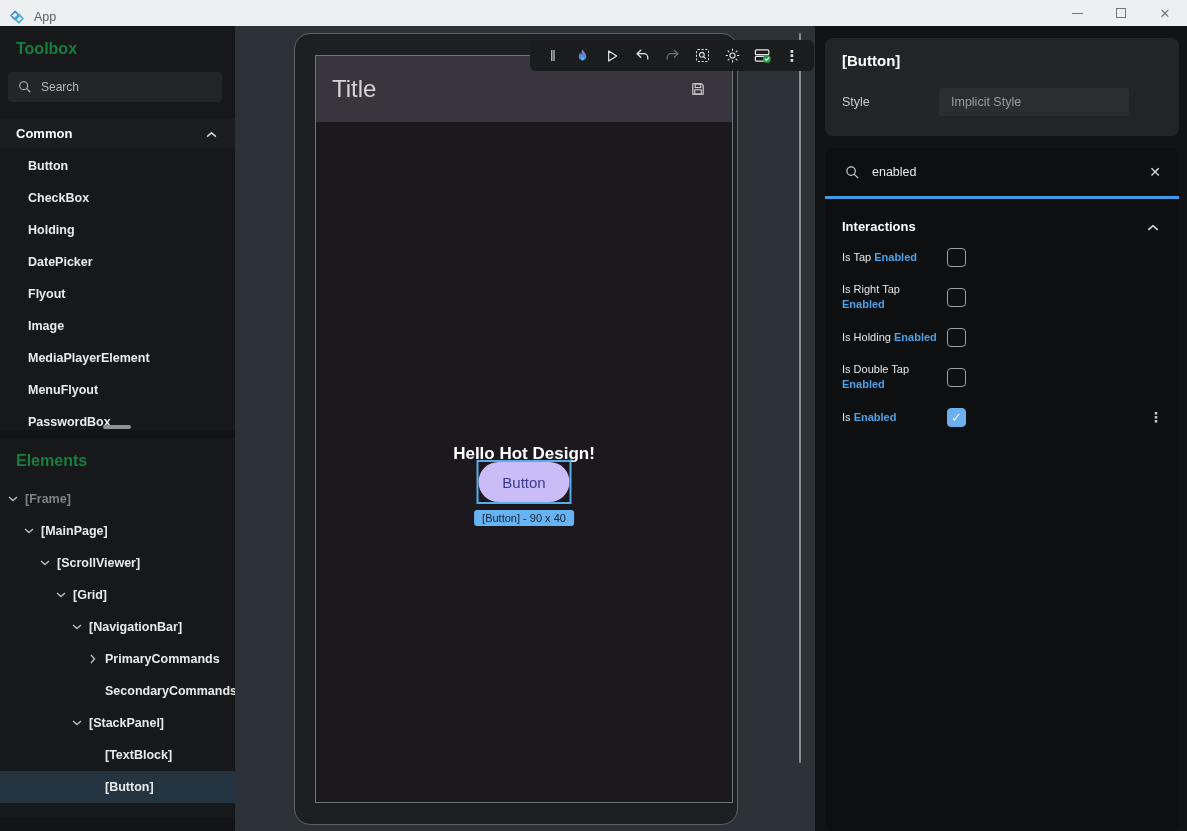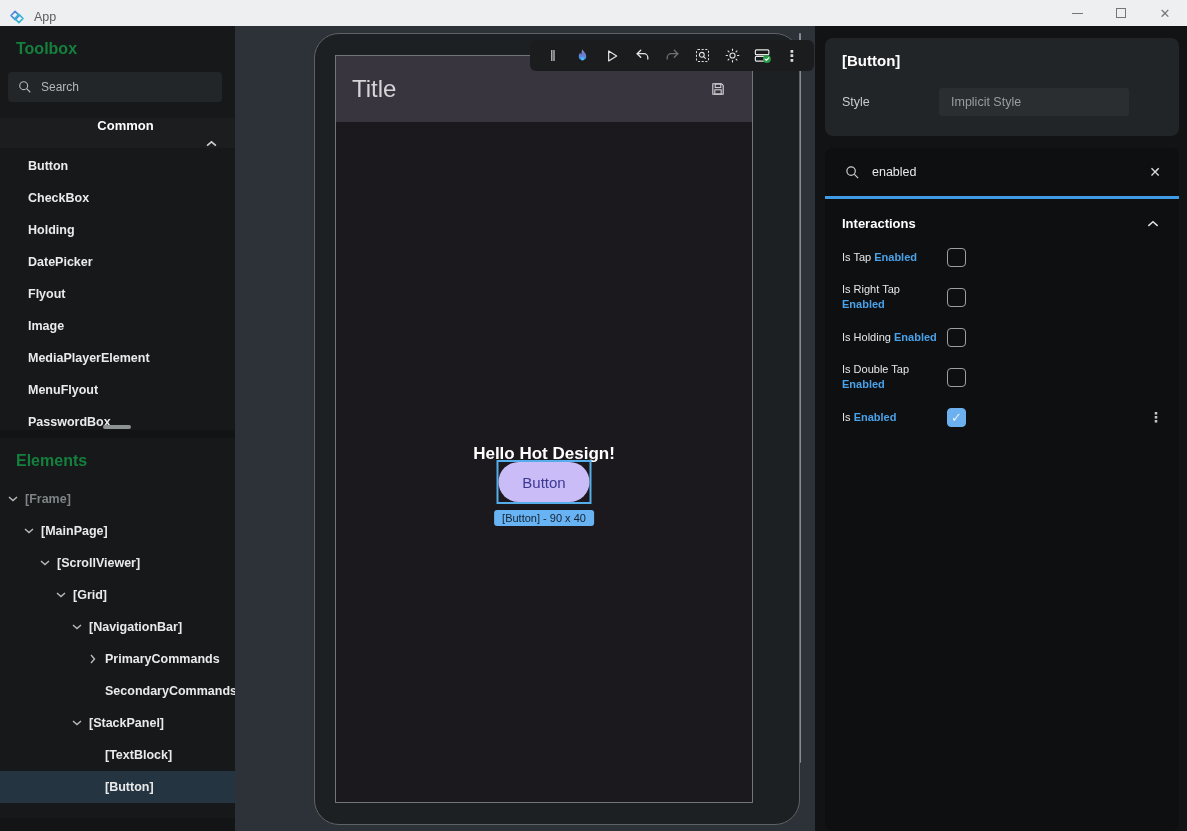--- a/index.html
+++ b/index.html
@@ -22,21 +22,21 @@
   
   .sidebar { position:absolute; left:0; top:26px; width:235px; height:805px; background:#17181a; }
   .panel-title { padding:14px 8px 10px 16px; font-size:16px; font-weight:bold; color:#15803d; }
   .tb-search { position:absolute; left:8px; top:46px; width:214px; height:30px; background:#232628;
     border-radius:4px; display:flex; align-items:center; }
   .tb-search svg { margin-left:10px; flex:none; }
   .tb-search input { background:transparent; border:none; outline:none; color:#d6d8da;
     font-size:12px; margin-left:9px; width:160px; font-family:inherit; }
   .tb-search input::placeholder { color:#b4b7b9; }
   .section-head { position:absolute; left:0; top:92px; width:235px; height:30px; background:#1b1d1f;
-    display:flex; align-items:center; cursor:pointer;flex-direction:column; }
+    display:flex; align-items:center; cursor:pointer; }
   .section-head .lbl { margin-left:16px; font-size:13px; font-weight:bold; color:#fff; }
   .section-head .chev { margin-left:auto; margin-right:18px; color:#cfd2d4; }
   .tb-items { position:absolute; left:0; top:124px; width:235px; }
   .tb-item { height:32px; display:flex; align-items:center; padding-left:28px; font-size:12.5px;
     color:#ebebec; font-weight:600; cursor:pointer; }
   .tb-scrollthumb { position:absolute; left:103px; top:399px; width:28px; height:4px;
     border-radius:2px; background:#8d9295; }
   .tb-divider { position:absolute; left:0; top:404px; width:235px; height:8px; background:#121315; }
   .elements-title { position:absolute; left:0; top:412px; width:235px; }
   .tree { position:absolute; left:0; top:457px; width:235px; }
@@ -46,22 +46,22 @@
   .tree-row.selected { background:#253441; }
   .tree-row .chev { width:10px; margin-right:7px; color:#b9bdbf; flex:none; display:flex; }
   .tree-row .chev.right svg { transform:rotate(-90deg); }
   .tree-row .nochev { width:17px; flex:none; }
   .sb-bottomstrip { position:absolute; left:0; top:792px; width:235px; height:13px; background:#131416; }
 
   
   .canvas { position:absolute; left:235px; top:26px; width:580px; height:805px; background:#2c3237; }
   .v-scroll { position:absolute; left:564px; top:7px; width:2px; height:730px; background:#878c90;
     border-radius:1px; cursor:pointer; }
-  .phone { position:absolute; left:59px; top:7px; width:486px; height:792px; border-radius:25px;
-    background:#1d2023; border:1px solid #606366;margin-left:20px; }
+  .phone { position:absolute; left:59px; top:7px; width:444px; height:792px; border-radius:16px;
+    background:#1d2023; border:1px solid #606366; }
   .screen { position:absolute; left:20px; top:21px; width:418px; height:748px; background:#1b191d;
     border:1px solid #737678; overflow:hidden; }
   .navbar { position:absolute; left:0; top:0; width:100%; height:66px; background:#39353f;
     display:flex; align-items:center; cursor:pointer; }
   .navbar .title { margin-left:16px; font-size:24px; color:#d6d4d8; }
   .navbar .save { margin-left:auto; margin-right:26px; display:flex; cursor:pointer; }
   .hello { position:absolute; left:0; top:388px; width:100%; text-align:center; font-size:17px;
     font-weight:bold; color:#ffffff; cursor:pointer; }
   .sel-btn { position:absolute; left:50%; top:404px; transform:translateX(-50%); width:95px;
     height:44px; border:2px solid #55aeea; display:flex; align-items:center; justify-content:center;
@@ -95,22 +95,22 @@
   .card2 { position:absolute; left:10px; top:122px; width:354px; height:683px; background:#0e0f11;
     border-radius:8px; }
   .prop-search { position:absolute; left:0; top:0; width:354px; height:48px; display:flex;
     align-items:center; }
   .prop-search svg { margin-left:20px; flex:none; }
   .prop-search input { background:transparent; border:none; outline:none; color:#e8e8e8;
     font-size:12.5px; margin-left:12px; width:240px; font-family:inherit; }
   .prop-search .clear { margin-left:auto; margin-right:18px; color:#dadada; font-size:14px;
     cursor:pointer; }
   .search-underline { position:absolute; left:0; top:48px; width:354px; height:3px; background:#3f9be5; }
-  .inter-head { position:absolute; left:0; top:55px; width:354px; height:28px; display:flex;
-    align-items:flex-end; cursor:pointer; }
+  .inter-head { position:absolute; left:0; top:64px; width:354px; height:28px; display:flex;
+    align-items:center; cursor:pointer; }
   .inter-head .lbl { margin-left:17px; font-size:13px; font-weight:bold; color:#fff; }
   .inter-head .chev { margin-left:auto; margin-right:20px; color:#dcdee0; }
   .inter-rows { position:absolute; left:0; top:89px; width:354px; }
   .irow { height:40px; display:flex; align-items:center; position:relative; }
   .irow .lab { position:absolute; left:17px; width:102px; font-size:11px; color:#e4e6e8;
     line-height:15px; }
   .irow .hl { color:#4aa2e9; font-weight:bold; }
   .cb { position:absolute; left:122px; width:19px; height:19px; border:1.6px solid #9ba0a5;
     border-radius:4px; background:transparent; cursor:pointer; display:flex; align-items:center;
     justify-content:center; }

